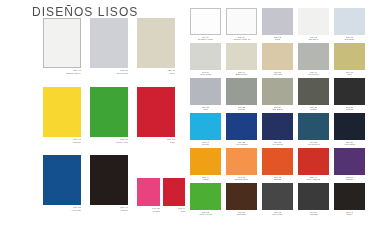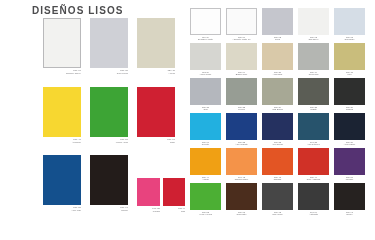--- a/index.html
+++ b/index.html
@@ -8,21 +8,21 @@
     font-family:"Liberation Sans", sans-serif;
     color:#58585a;
     position:relative;
   }
   #page{position:absolute;inset:0;background:#ffffff;}
 
   
   #left-panel{position:absolute;left:0;top:0;width:185px;height:224px;background:#fff;}
   #page-title{
     position:absolute;left:32px;top:5px;
-    font-size:10px;font-weight:bold;letter-spacing:1.05px;
+    font-size:12px;font-weight:normal;letter-spacing:1.05px;
     color:#4c4c4e;white-space:nowrap;
   }
   .big-sw{position:absolute;}
   .big-sw .chip{width:100%;height:100%;box-sizing:border-box;}
   .big-sw .chip.outlined{border:0.7px solid #b9b9bb;}
   .big-lab{
     position:absolute;right:0;top:100%;margin-top:1px;
     text-align:right;line-height:1.15;white-space:nowrap;
   }
   .big-lab .code{display:block;font-size:2.3px;color:#6d6d70;letter-spacing:.1px;}

